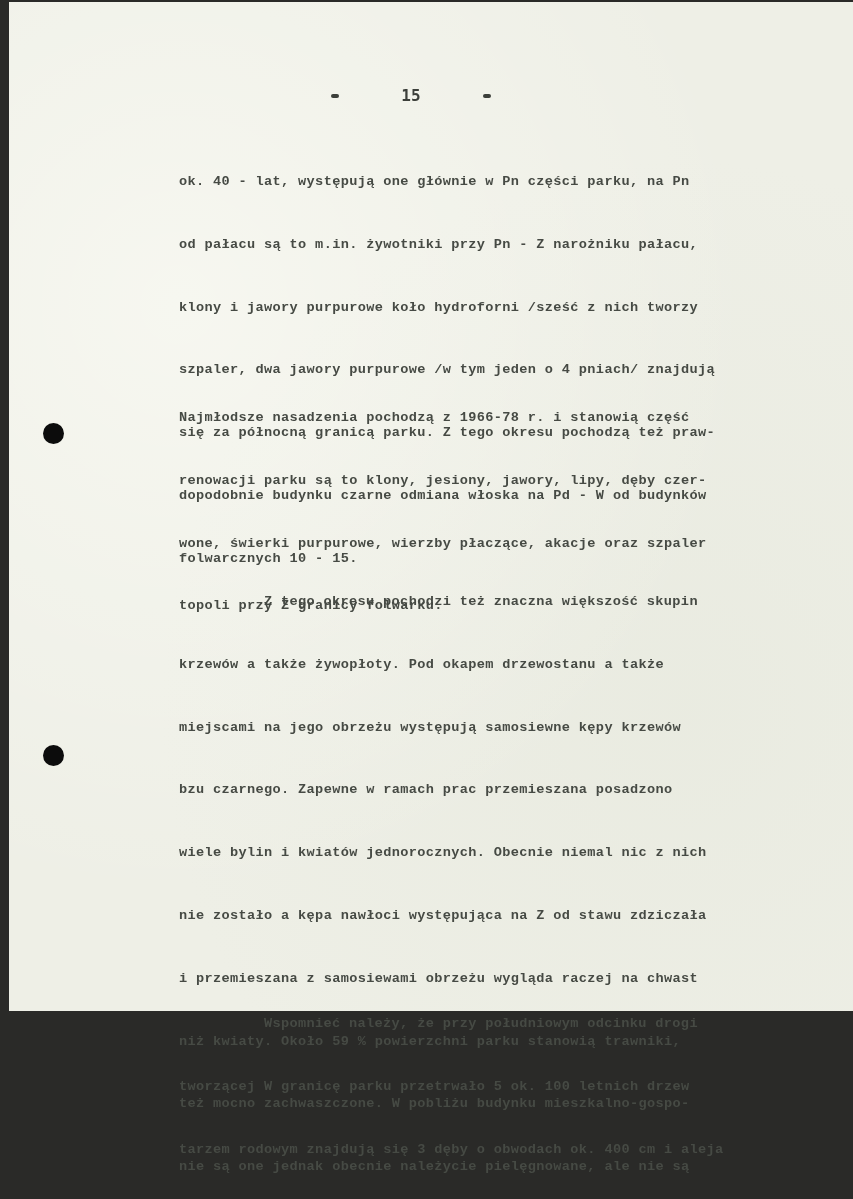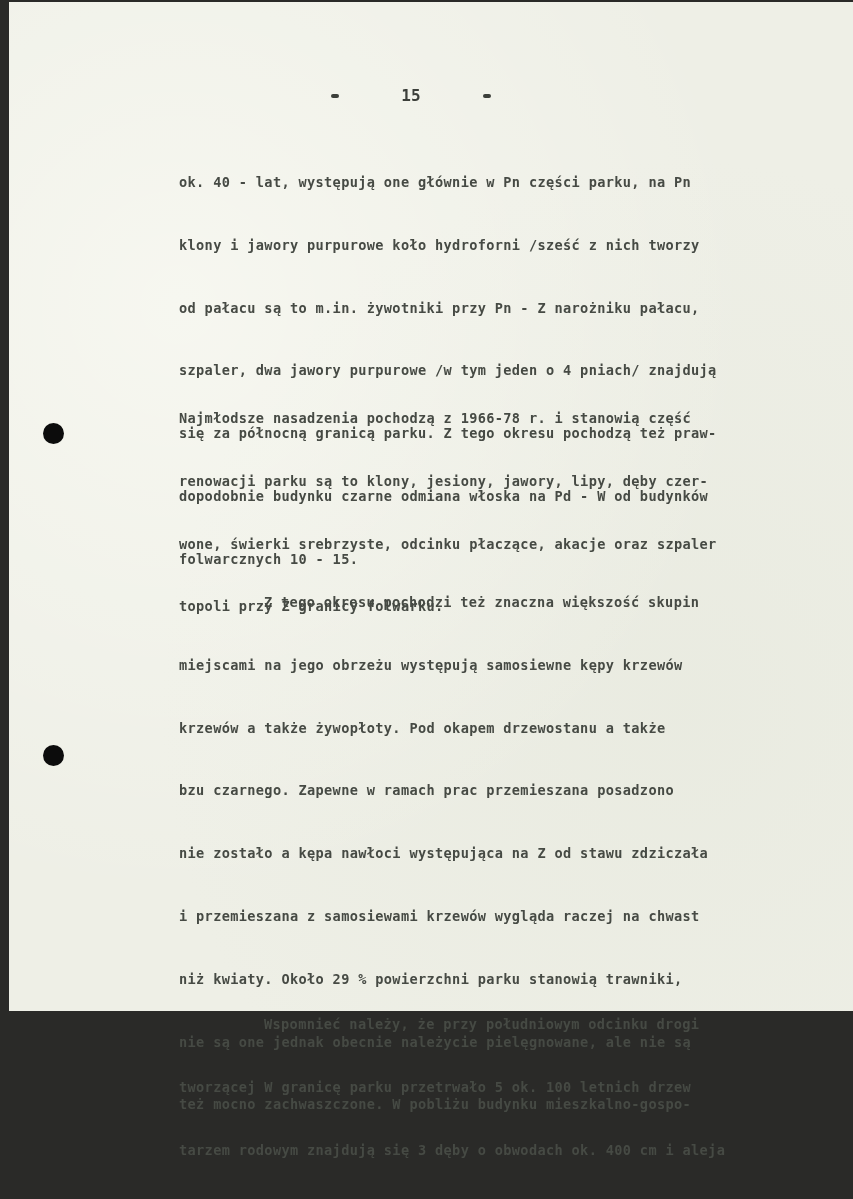--- a/index.html
+++ b/index.html
@@ -62,20 +62,21 @@
       font-family: "DejaVu Sans Mono", monospace;
       font-weight: bold;
       font-size: 13.6px;
       color: #464a44;
       letter-spacing: 0.35px;
       white-space: pre;
     }
     .line {
       height: 30.8px;
       line-height: 30.8px;
+      font-family: Liberation Mono, monospace;
     }
     .line.indent {
       padding-left: 85px;
     }
     .para-1 { top: 133px; }
     .para-2 { top: 369px; }
     .para-3 { top: 553px; }
     .para-4 { top: 975px; }
   </style>
 </head>
@@ -87,45 +88,46 @@
   <div class="punch-hole bottom"></div>
 
   <div class="page-number">
     <span class="dash"></span>
     <span>15</span>
     <span class="dash"></span>
   </div>
 
   <div class="text-block para-1">
     <div class="line">ok. 40 - lat, występują one głównie w Pn części parku, na Pn</div>
+    <div class="line">od pałacu są to m.in. żywotniki przy Pn - Z narożniku pałacu,</div>
     <div class="line">klony i jawory purpurowe koło hydroforni /sześć z nich tworzy</div>
-    <div class="line">od pałacu są to m.in. żywotniki przy Pn - Z narożniku pałacu,</div>
     <div class="line">szpaler, dwa jawory purpurowe /w tym jeden o 4 pniach/ znajdują</div>
     <div class="line">się za północną granicą parku. Z tego okresu pochodzą też praw-</div>
     <div class="line">dopodobnie budynku czarne odmiana włoska na Pd - W od budynków</div>
     <div class="line">folwarcznych 10 - 15.</div>
   </div>
 
   <div class="text-block para-2">
     <div class="line">Najmłodsze nasadzenia pochodzą z 1966-78 r. i stanowią część</div>
     <div class="line">renowacji parku są to klony, jesiony, jawory, lipy, dęby czer-</div>
-    <div class="line">wone, świerki srebrzyste, odcinku płaczące, akacje oraz szpaler</div>
+    <div class="line">wone, świerki purpurowe, wierzby płaczące, akacje oraz szpaler</div>
     <div class="line">topoli przy Z granicy folwarku.</div>
   </div>
 
   <div class="text-block para-3">
     <div class="line indent">Z tego okresu pochodzi też znaczna większość skupin</div>
+    <div class="line">krzewów a także żywopłoty. Pod okapem drzewostanu a także</div>
     <div class="line">miejscami na jego obrzeżu występują samosiewne kępy krzewów</div>
-    <div class="line">krzewów a także żywopłoty. Pod okapem drzewostanu a także</div>
     <div class="line">bzu czarnego. Zapewne w ramach prac przemieszana posadzono</div>
+    <div class="line">wiele bylin i kwiatów jednorocznych. Obecnie niemal nic z nich</div>
     <div class="line">nie zostało a kępa nawłoci występująca na Z od stawu zdziczała</div>
-    <div class="line">i przemieszana z samosiewami krzewów wygląda raczej na chwast</div>
-    <div class="line">niż kwiaty. Około 29 % powierzchni parku stanowią trawniki,</div>
+    <div class="line">i przemieszana z samosiewami obrzeżu wygląda raczej na chwast</div>
+    <div class="line">niż kwiaty. Około 59 % powierzchni parku stanowią trawniki,</div>
+    <div class="line">też mocno zachwaszczone. W pobliżu budynku mieszkalno-gospo-</div>
     <div class="line">nie są one jednak obecnie należycie pielęgnowane, ale nie są</div>
-    <div class="line">też mocno zachwaszczone. W pobliżu budynku mieszkalno-gospo-</div>
     
     
   </div>
 
   <div class="text-block para-4">
     <div class="line indent">Wspomnieć należy, że przy południowym odcinku drogi</div>
     <div class="line">tworzącej W granicę parku przetrwało 5 ok. 100 letnich drzew</div>
     <div class="line">tarzem rodowym znajdują się 3 dęby o obwodach ok. 400 cm i aleja</div>
     
     

